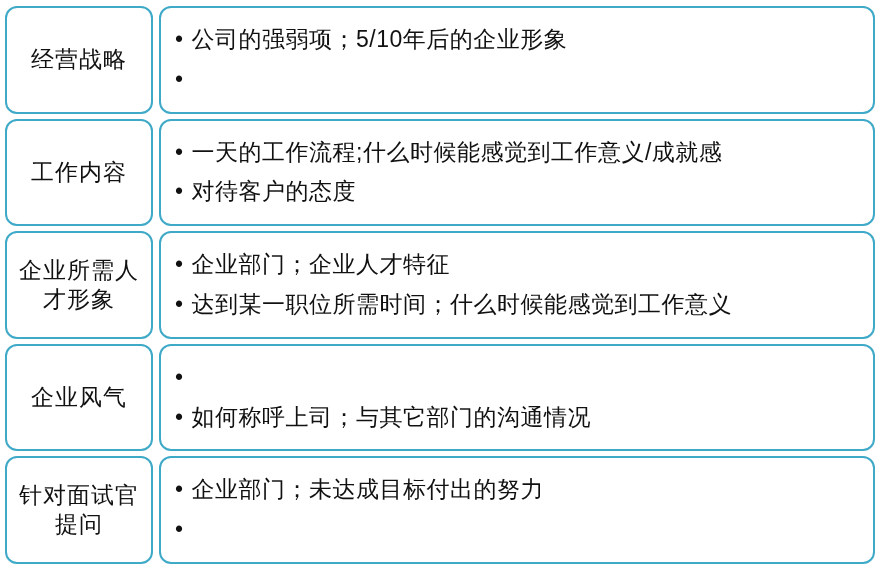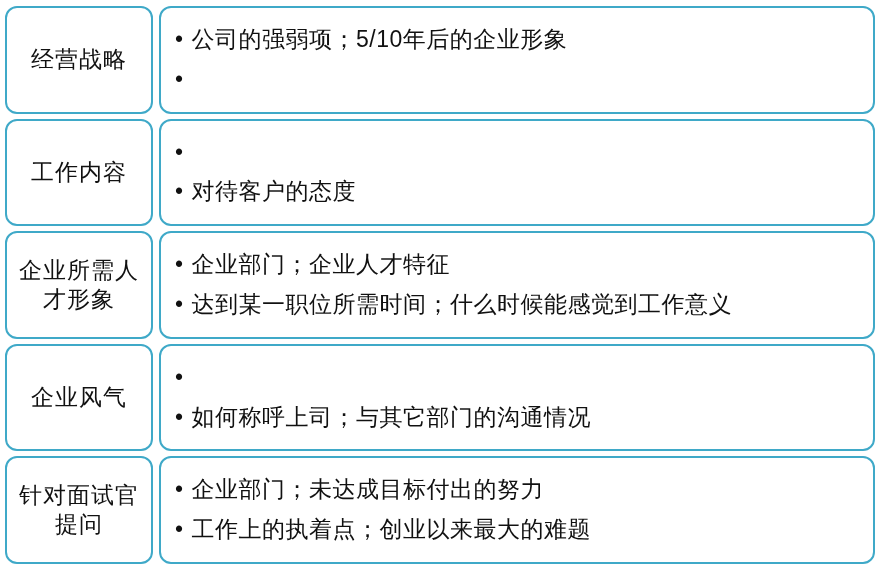--- a/index.html
+++ b/index.html
@@ -99,20 +99,21 @@
     </div>
   </div>
 
   <div class="row">
     <div class="label-box">
       <span>工作内容</span>
     </div>
     <div class="content-box">
       <div class="bullet-line">
         <span class="bullet-dot">•</span>
+        <span class="bullet-text">一天的工作流程;什么时候能感觉到工作意义/成就感</span>
       </div>
       <div class="bullet-line">
         <span class="bullet-dot">•</span>
         <span class="bullet-text">对待客户的态度</span>
       </div>
     </div>
   </div>
 
   <div class="row">
     <div class="label-box">
@@ -149,18 +150,17 @@
     <div class="label-box">
       <span>针对面试官提问</span>
     </div>
     <div class="content-box">
       <div class="bullet-line">
         <span class="bullet-dot">•</span>
         <span class="bullet-text">企业部门；未达成目标付出的努力</span>
       </div>
       <div class="bullet-line">
         <span class="bullet-dot">•</span>
-        <span class="bullet-text">工作上的执着点；创业以来最大的难题</span>
       </div>
     </div>
   </div>
 
 </div>
 
 </body></html>

